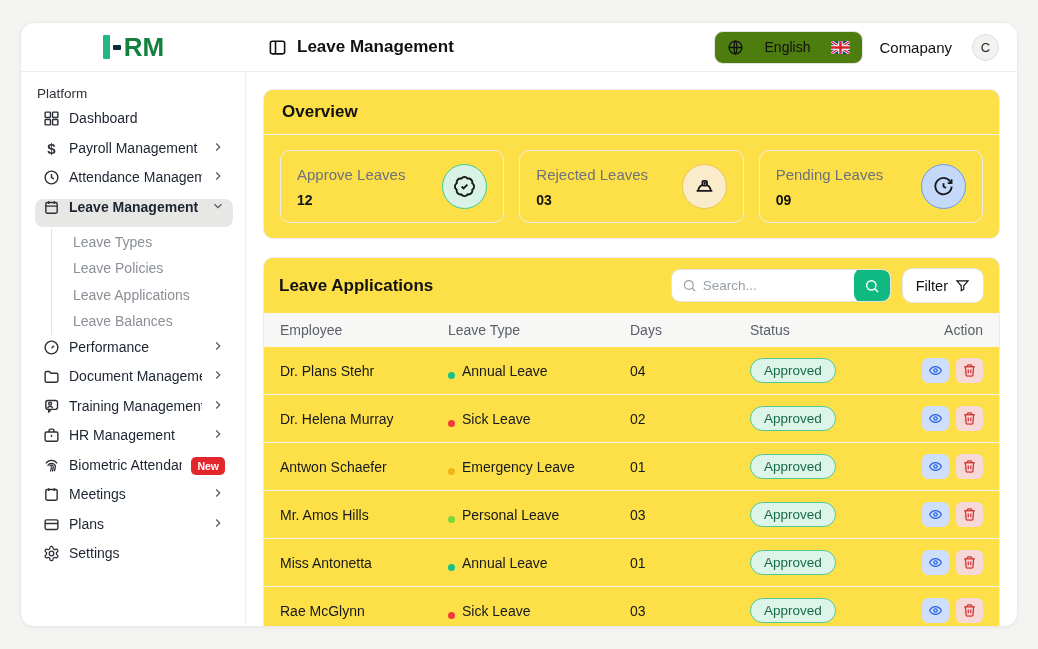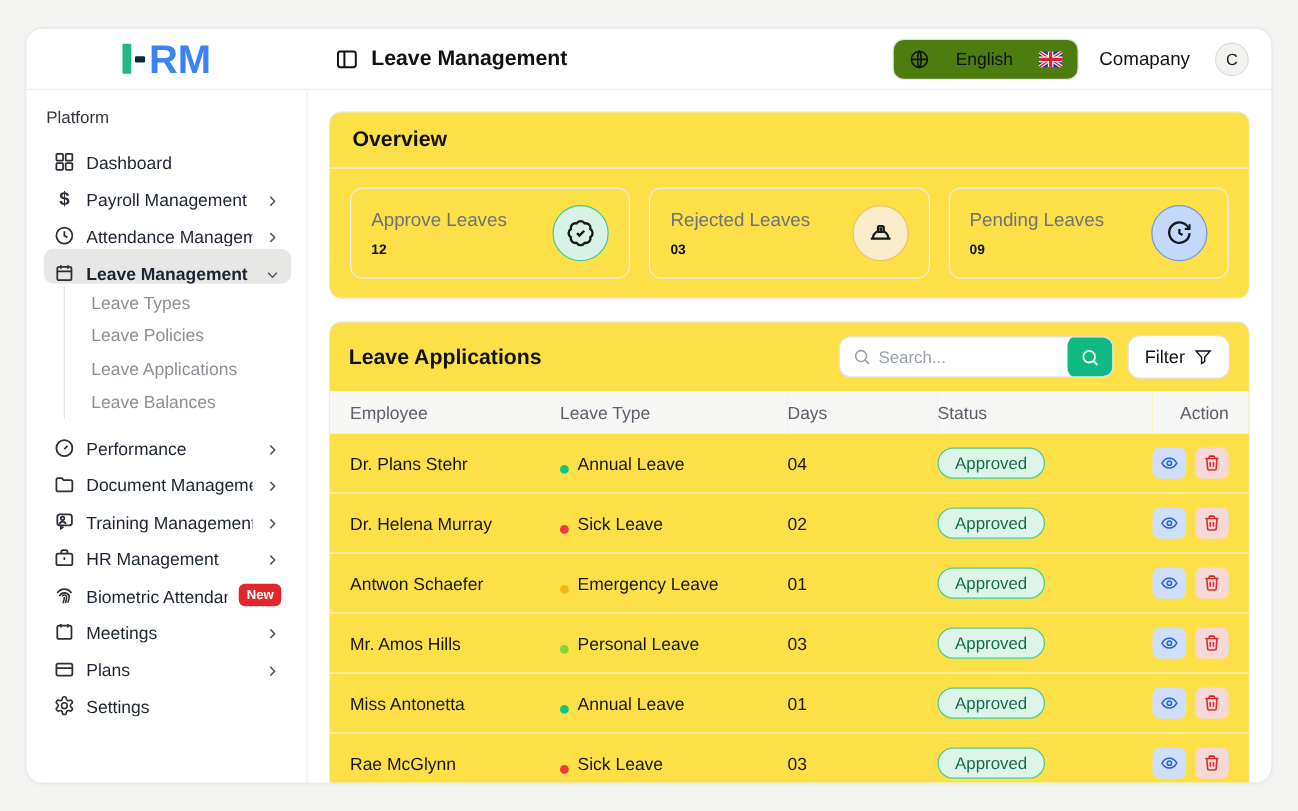--- a/index.html
+++ b/index.html
@@ -7,37 +7,37 @@
   .app { position:absolute; left:20px; top:22px; width:998px; height:605px; background:#ffffff;
          border:1px solid #eceae7; border-radius:14px; box-shadow:0 1px 3px rgba(0,0,0,.04); overflow:hidden;
          display:flex; flex-direction:column; }
 
   
   .hdr { height:49px; display:flex; align-items:center; border-bottom:1px solid #eeeeec; flex:0 0 auto; }
   .hdr-logo-zone { width:225px; display:flex; justify-content:center; align-items:center; }
   .logo { display:flex; align-items:center; gap:3px; }
   .logo-bar { width:7px; height:24px; background:#1fb981; border-radius:1px; }
   .logo-dash { width:8px; height:5px; background:#0e2a3a; border-radius:1px; }
-  .logo-text { font-size:32px; font-weight:bold; color:#3b82f6; letter-spacing:0; line-height:1; }
+  .logo-text { font-size:26px; font-weight:bold; color:#15803d; letter-spacing:0; line-height:1; }
   .hdr-title { display:flex; align-items:center; gap:10px; margin-left:22px; font-size:17px; font-weight:bold; color:#111; }
   .hdr-right { margin-left:auto; display:flex; align-items:center; gap:16px; padding-right:18px; }
   .lang-btn { display:flex; align-items:center; gap:21px; border:1px solid #e4e4e2; border-radius:9px;
               padding:7px 12px; background:#4d7c0f; font-size:14px; color:#111; cursor:pointer; }
   .flag { border-radius:2px; overflow:hidden; display:block; }
   .company { display:flex; align-items:center; gap:20px; font-size:15px; color:#111; }
   .avatar { width:27px; height:27px; border-radius:50%; background:#f2f2f0; border:1px solid #ddddda;
             display:flex; align-items:center; justify-content:center; font-size:13px; color:#222; }
 
   
   .body-wrap { flex:1; display:flex; min-height:0; }
 
   
   .sidebar { width:225px; border-right:1px solid #eeeeec; padding:12px 12px 10px 14px; overflow:hidden; flex:0 0 auto; }
   .sb-section { font-size:13.5px; color:#30343a; margin:2px 0 9px 2px; }
-  .nav-item { display:flex; align-items:flex-end; gap:9px; height:28px; padding:0 8px; border-radius:8px;
+  .nav-item { display:flex; align-items:flex-start; gap:9px; height:28px; padding:0 8px; border-radius:8px;
               font-size:14px; color:#1c2430; cursor:pointer; margin-bottom:1.5px; }
   .nav-item .nico { width:17px; height:17px; flex:0 0 auto; display:flex; align-items:center; justify-content:center; color:#2b2f36; }
   .nav-item .nico svg { width:17px; height:17px; }
   .nav-item .dollar { font-size:15px; font-weight:bold; color:#2b2f36; }
   .nav-item .nlabel { flex:1; white-space:nowrap; overflow:hidden; }
   .nav-item .chev { width:14px; height:14px; color:#4b5563; flex:0 0 auto; }
   .nav-item.active { background:#e7e7e6; font-weight:bold; }
   .badge-new { background:#e2262b; color:#fff; font-size:10.5px; font-weight:bold; padding:3px 6px; border-radius:5px; }
   .submenu { border-left:1px solid #e3e3e1; margin:2px 0 4px 16px; padding-left:21px; }
   .sub-item { height:26.5px; display:flex; align-items:center; font-size:14px; color:#8b8f96; cursor:pointer; }
@@ -45,21 +45,21 @@
   
   .main { flex:1; padding:17px 17px 0 17px; min-width:0; }
   .panel { border:1px solid #ececea; border-radius:10px; background:#fde047; }
   .panel-hd { padding:12px 18px; border-bottom:1px solid #efefed; display:flex; align-items:center; }
   .panel-title { font-size:17px; font-weight:bold; color:#111; }
 
   
   .cards { display:flex; gap:15px; padding:15px 16px; }
   .stat-card { flex:1; border:1px solid #ececea; border-radius:10px; padding:13px 16px; display:flex; align-items:center; justify-content:space-between; }
   .stat-label { font-size:15px; color:#6d727b; margin-bottom:9px; }
-  .stat-value { font-size:11px; font-weight:bold; color:#111; }
+  .stat-value { font-size:14px; font-weight:bold; color:#111; }
   .stat-icon { width:45px; height:45px; border-radius:50%; display:flex; align-items:center; justify-content:center; border:1px solid transparent; }
   .stat-icon svg { width:23px; height:23px; color:#15181d; }
 
   
   .apps-panel { margin-top:18px; }
   .apps-hd { padding:10px 15px; display:flex; align-items:center; gap:11px; }
   .apps-title { font-size:17px; font-weight:bold; color:#111; flex:1; }
   .searchbox { display:flex; align-items:center; border:1px solid #e2e2e0; border-radius:9px; height:33px; width:220px; background:#fff; position:relative; overflow:hidden; }
   .searchbox .sico { color:#9aa0a8; margin:0 6px 0 10px; display:flex; }
   .searchbox input { border:none; outline:none; flex:1; font-size:13.5px; color:#333; font-family:"Liberation Sans",sans-serif; min-width:0; }

